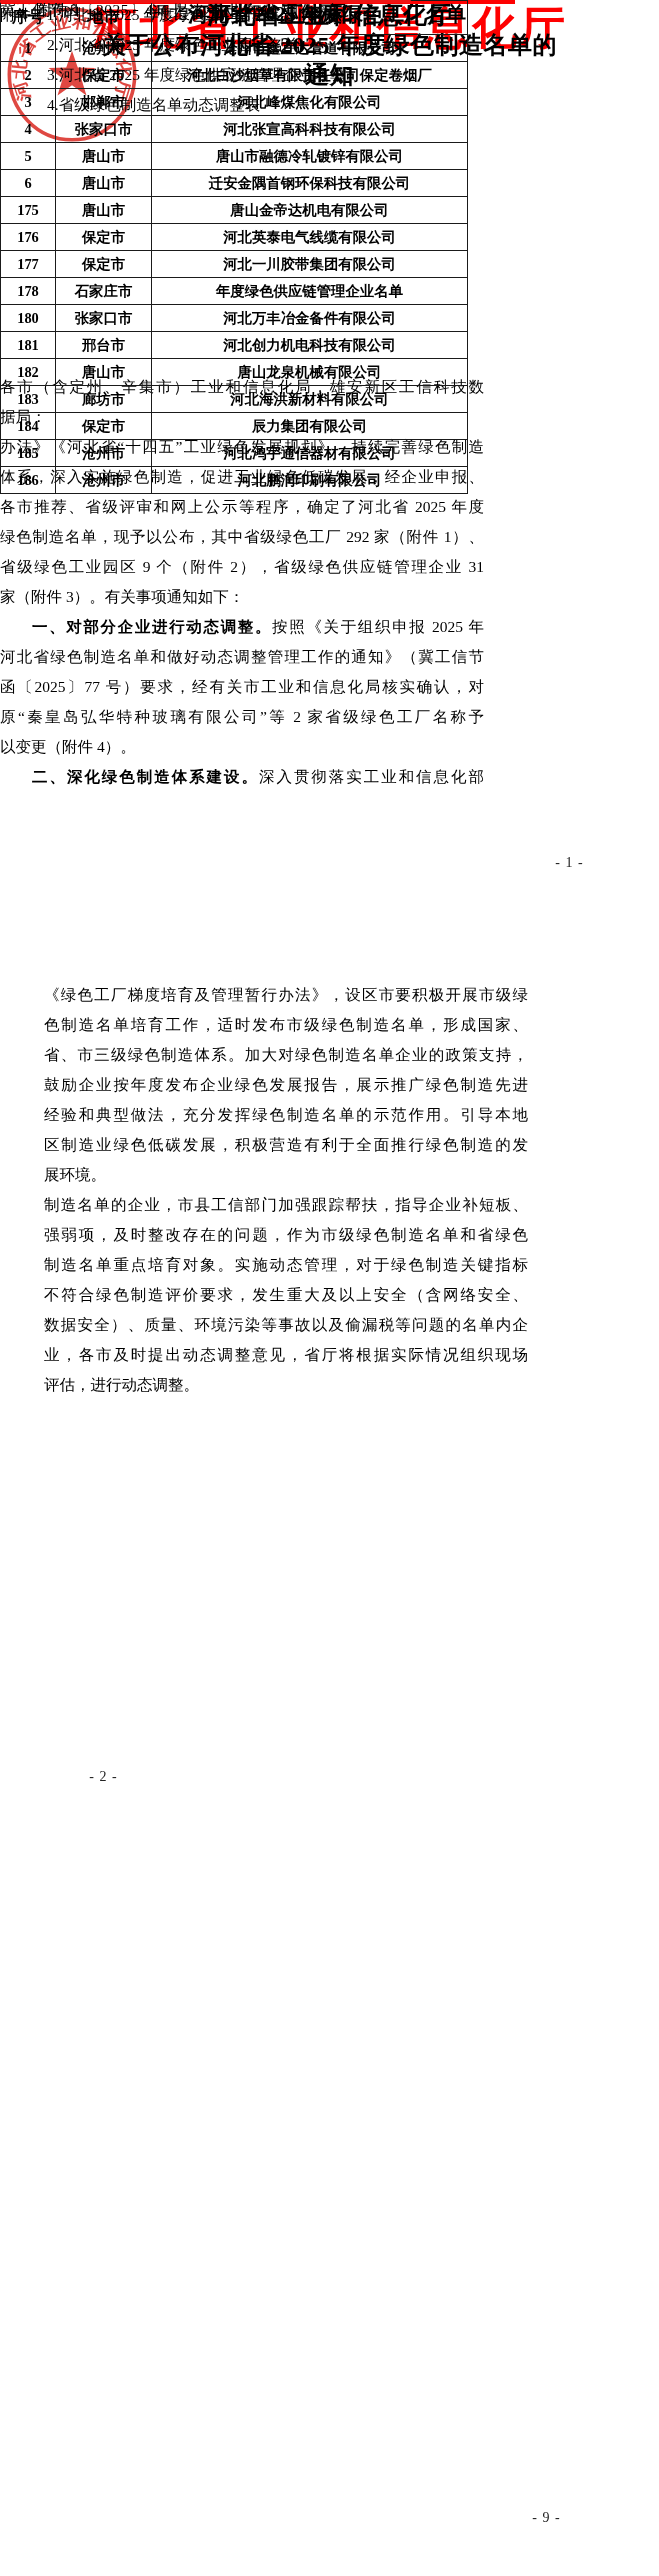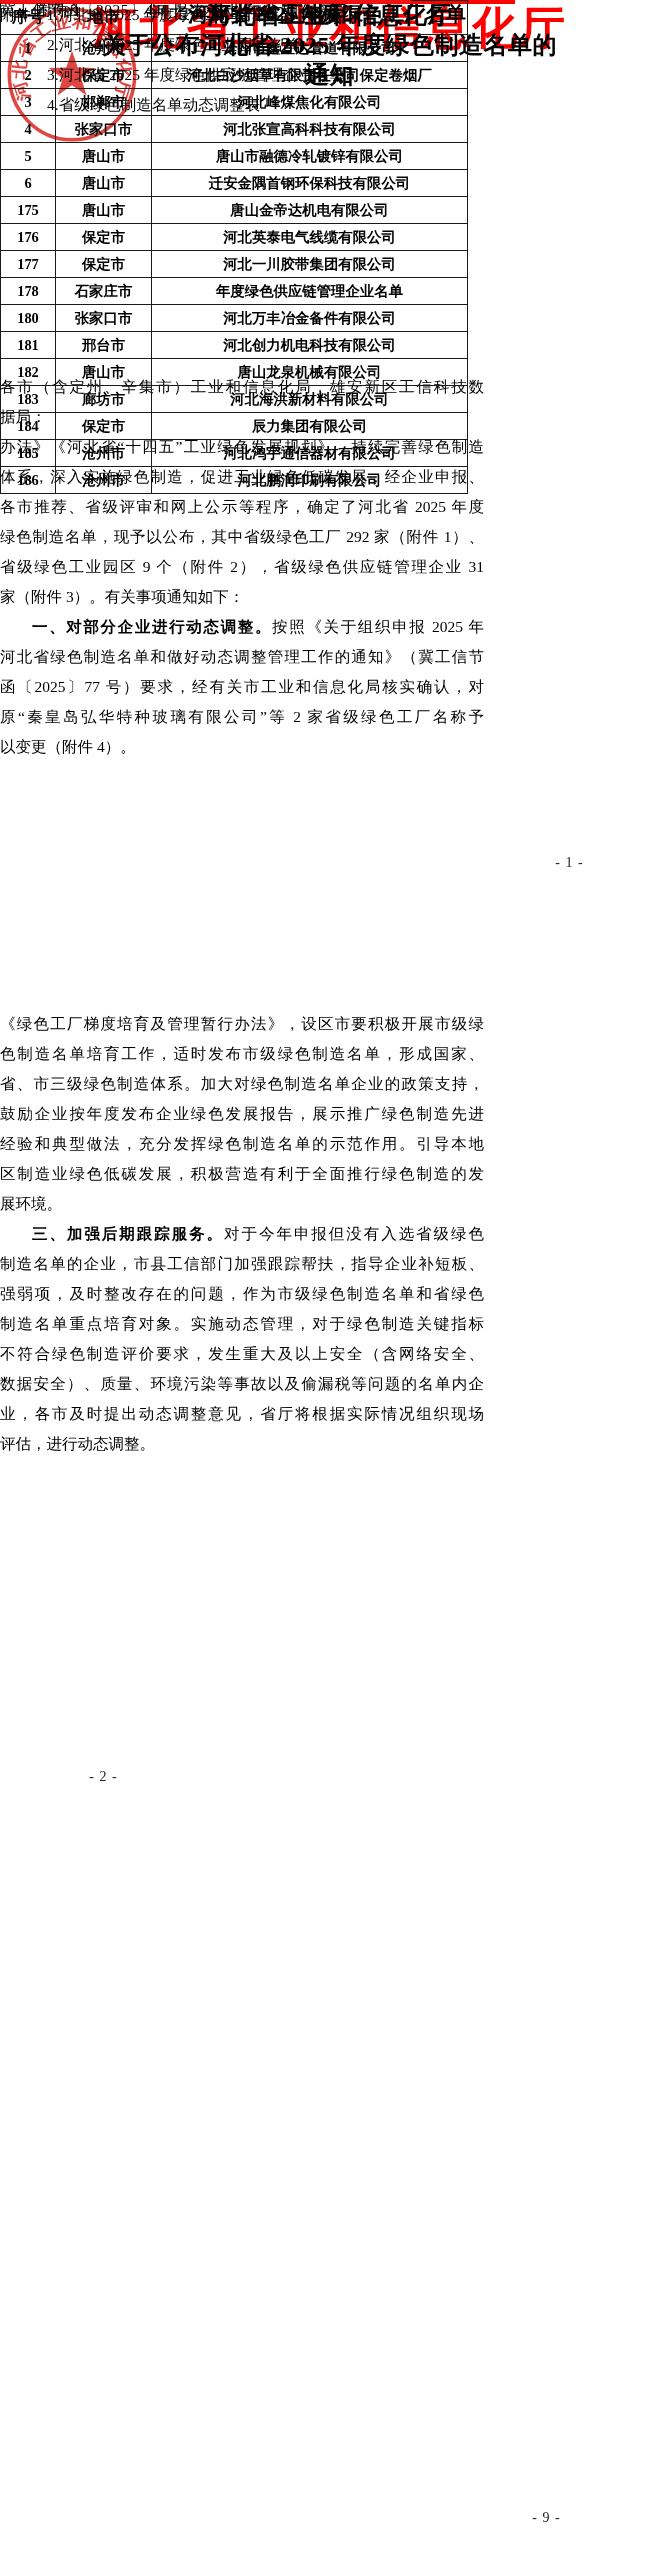--- a/index.html
+++ b/index.html
@@ -70,35 +70,35 @@
       <div class="bline j">体系，深入实施绿色制造，促进工业绿色低碳发展，经企业申报、</div>
       <div class="bline j">各市推荐、省级评审和网上公示等程序，确定了河北省 2025 年度</div>
       <div class="bline j">绿色制造名单，现予以公布，其中省级绿色工厂 292 家（附件 1）、</div>
       <div class="bline j">省级绿色工业园区 9 个（附件 2），省级绿色供应链管理企业 31</div>
       <div class="bline">家（附件 3）。有关事项通知如下：</div>
       <div class="bline j ind"><span class="lead">一、对部分企业进行动态调整。</span>按照《关于组织申报 2025 年</div>
       <div class="bline j">河北省绿色制造名单和做好动态调整管理工作的通知》（冀工信节</div>
       <div class="bline j">函〔2025〕77 号）要求，经有关市工业和信息化局核实确认，对</div>
       <div class="bline j">原“秦皇岛弘华特种玻璃有限公司”等 2 家省级绿色工厂名称予</div>
       <div class="bline">以变更（附件 4）。</div>
+      <div class="bline j ind"><span class="lead">二、深化绿色制造体系建设。</span>深入贯彻落实工业和信息化部</div>
     </div>
 
   <div class="abs rule rule-bot-thin"></div>
   <div class="abs rule rule-bot-thick"></div>
   <div class="abs pagenum" style="left:536px;top:855px;">- 1 -</div>
 
-  <div id="p2-body" class="abs body-block" style="top:1009px;">
+  <div id="p2-body" class="abs body-block" style="top:980px;margin-left:44px;">
       <div class="bline j">《绿色工厂梯度培育及管理暂行办法》，设区市要积极开展市级绿</div>
       <div class="bline j">色制造名单培育工作，适时发布市级绿色制造名单，形成国家、</div>
       <div class="bline j">省、市三级绿色制造体系。加大对绿色制造名单企业的政策支持，</div>
       <div class="bline j">鼓励企业按年度发布企业绿色发展报告，展示推广绿色制造先进</div>
       <div class="bline j">经验和典型做法，充分发挥绿色制造名单的示范作用。引导本地</div>
       <div class="bline j">区制造业绿色低碳发展，积极营造有利于全面推行绿色制造的发</div>
       <div class="bline">展环境。</div>
-      <div class="bline j ind"><span class="lead">三、加强后期跟踪服务。</span>对于今年申报但没有入选省级绿色</div>
       <div class="bline j">制造名单的企业，市县工信部门加强跟踪帮扶，指导企业补短板、</div>
       <div class="bline j">强弱项，及时整改存在的问题，作为市级绿色制造名单和省绿色</div>
       <div class="bline j">制造名单重点培育对象。实施动态管理，对于绿色制造关键指标</div>
       <div class="bline j">不符合绿色制造评价要求，发生重大及以上安全（含网络安全、</div>
       <div class="bline j">数据安全）、质量、环境污染等事故以及偷漏税等问题的名单内企</div>
       <div class="bline j">业，各市及时提出动态调整意见，省厅将根据实际情况组织现场</div>
       <div class="bline">评估，进行动态调整。</div>
     </div>
 
   <div id="attach-list" class="abs attach-list">

